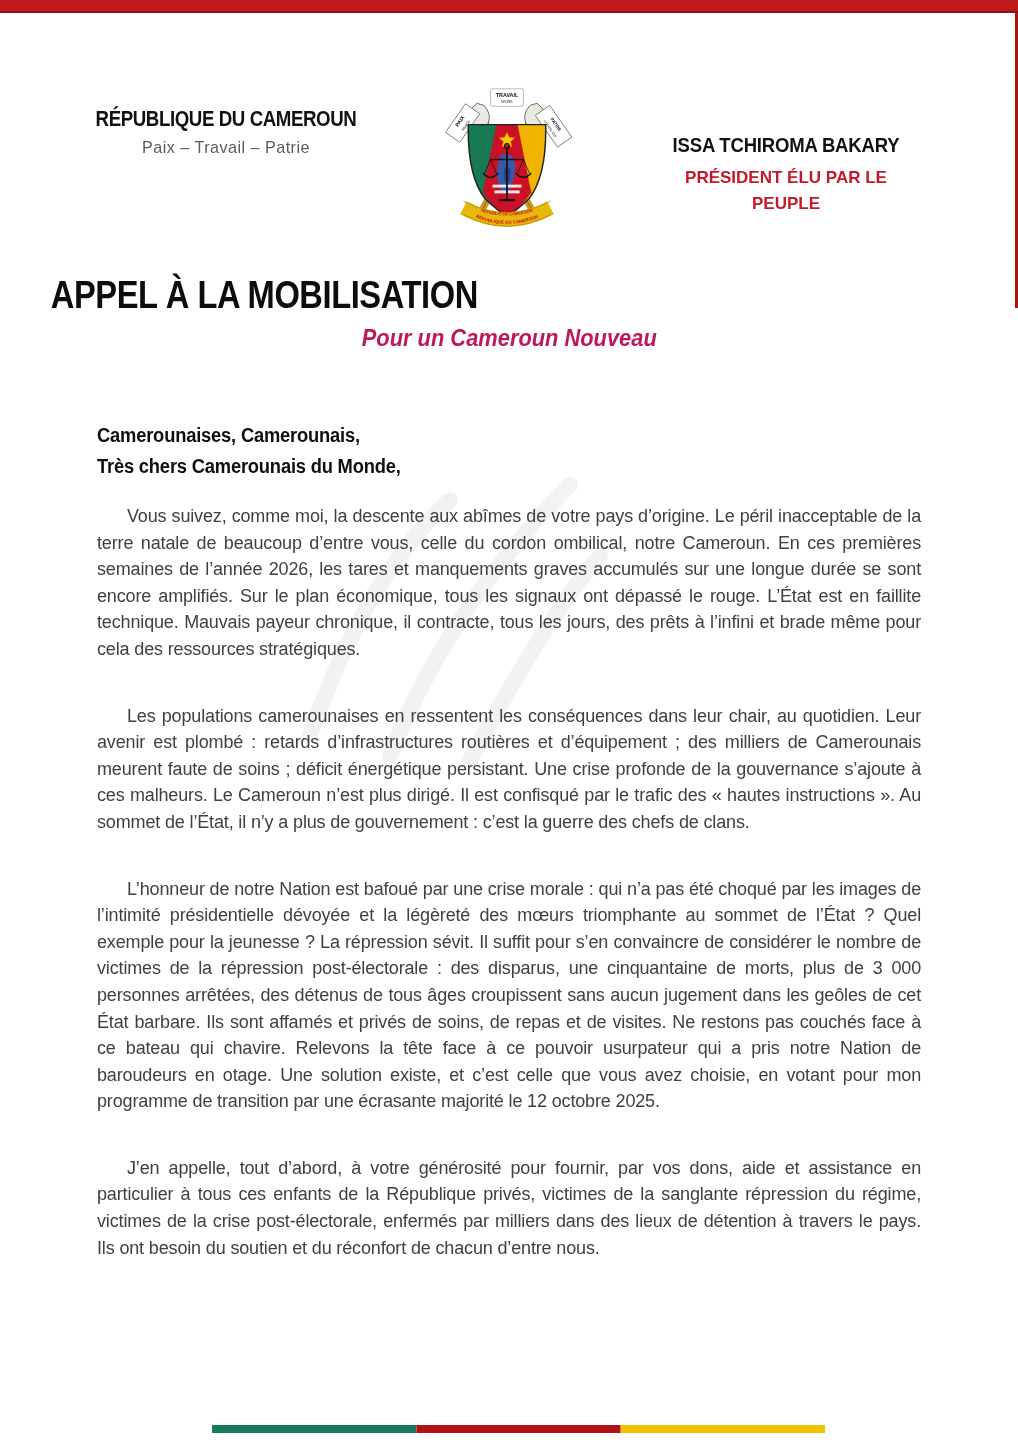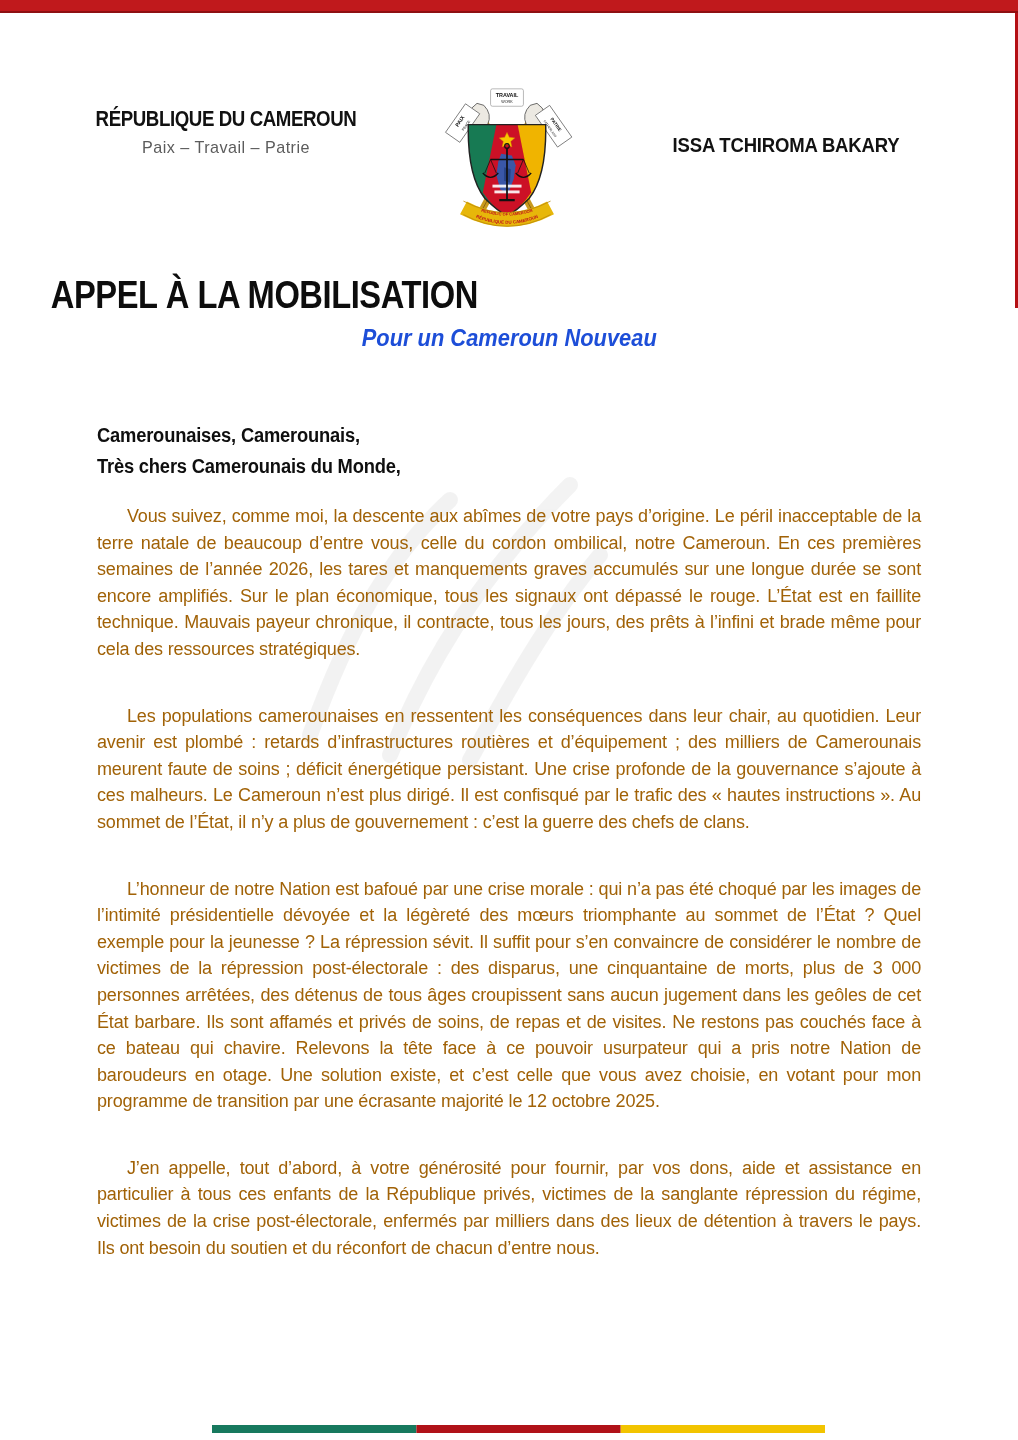--- a/index.html
+++ b/index.html
@@ -34,33 +34,33 @@
     margin-top:8px;font-size:17px;font-weight:bold;color:#c41a28;line-height:26px;
   }
   
   .doc-title{
     position:absolute;top:274px;left:16px;width:854px;
     font-size:38px;font-weight:800;color:#0d0d0d;
   }
   .doc-title .inner{display:inline-block;transform:scaleX(0.86);transform-origin:center;letter-spacing:-0.5px;white-space:nowrap;}
   .doc-subtitle{
     position:absolute;top:325px;left:0;width:1018px;text-align:center;
-    font-size:23px;font-weight:bold;font-style:italic;color:#1d4ed8;
+    font-size:23px;font-weight:bold;font-style:italic;color:#be185d;
   }
   .doc-subtitle .inner{display:inline-block;transform:scaleX(0.95);transform-origin:center;white-space:nowrap;}
   
   .salutation{position:absolute;left:97px;top:420px;z-index:2;}
   .salutation div{
     font-size:19.5px;font-weight:bold;color:#0f0f0f;line-height:31px;white-space:nowrap;
     transform:scaleX(0.94);transform-origin:left center;letter-spacing:-0.2px;
   }
   
   .content{
     position:absolute;left:97px;top:503px;width:824px;z-index:2;
-    font-size:18px;line-height:26.6px;color:#a16207;text-align:justify;
+    font-size:18px;line-height:26.6px;color:#404040;text-align:justify;
     letter-spacing:-0.15px;
   }
   .content p{margin:0 0 40px 0;text-indent:30px;}
   .content p:last-child{margin-bottom:14px;}
   
   .watermark{position:absolute;left:250px;top:415px;width:380px;height:370px;z-index:1;pointer-events:none;}
   
   .footer-bar{position:absolute;left:212px;bottom:7px;width:613px;height:8px;display:block;}
 </style>
 </head>
@@ -148,20 +148,24 @@
       </text>
       <text font-size="4.6" font-weight="bold" fill="#c1161d">
         <textPath href="#arcB" startOffset="50%" text-anchor="middle">RÉPUBLIQUE DU CAMEROUN</textPath>
       </text>
     </g>
   </svg>
 </div>
 
 <div class="header-right">
   <div class="name">ISSA TCHIROMA BAKARY</div>
+  <div class="elect">
+    <div>PRÉSIDENT ÉLU PAR LE</div>
+    <div>PEUPLE</div>
+  </div>
 </div>
 
 <div class="doc-title">
   <span class="inner">APPEL À LA MOBILISATION</span>
 </div>
 <div class="doc-subtitle">
   <span class="inner">Pour un Cameroun Nouveau</span>
 </div>
 
 <svg class="watermark" viewBox="0 0 380 370">

